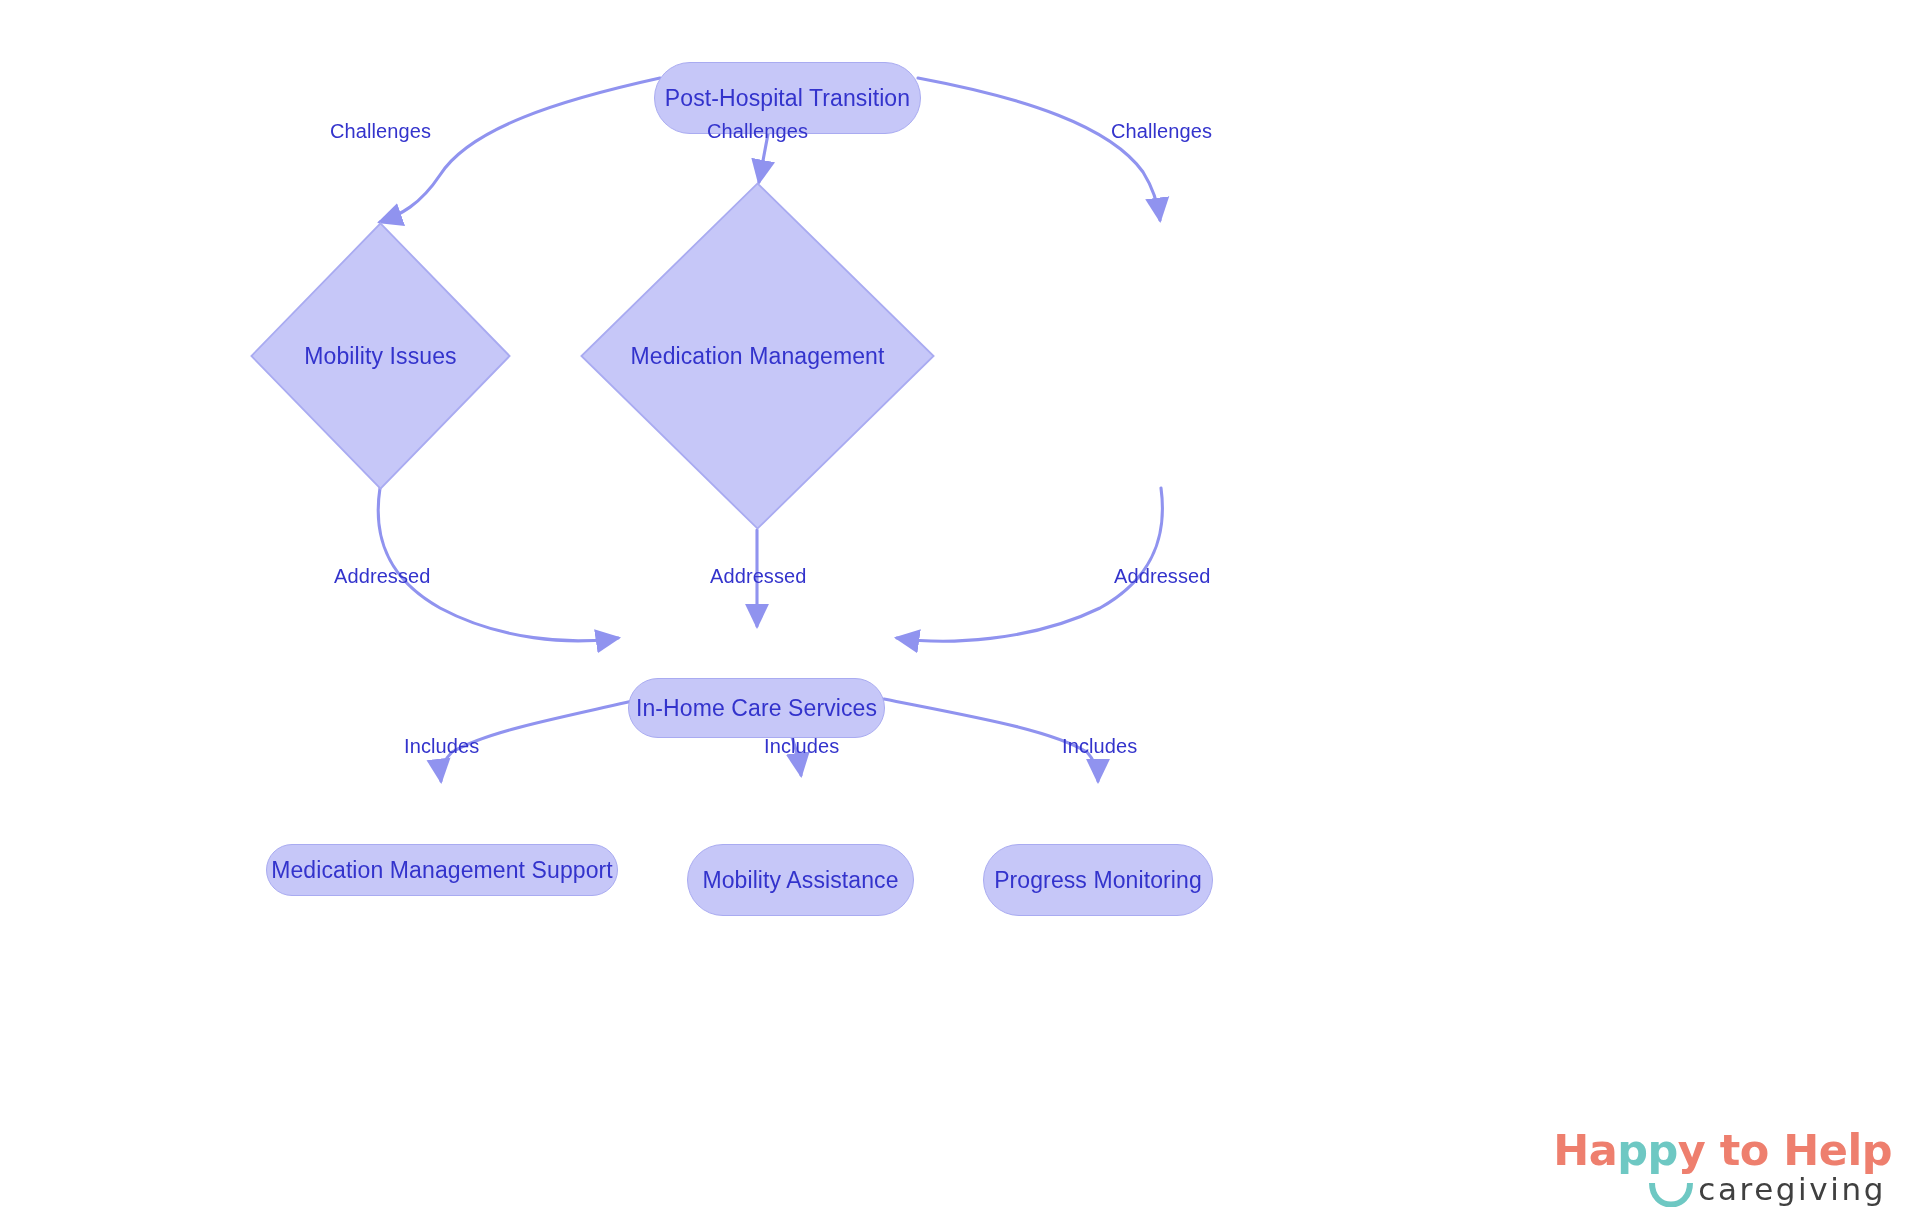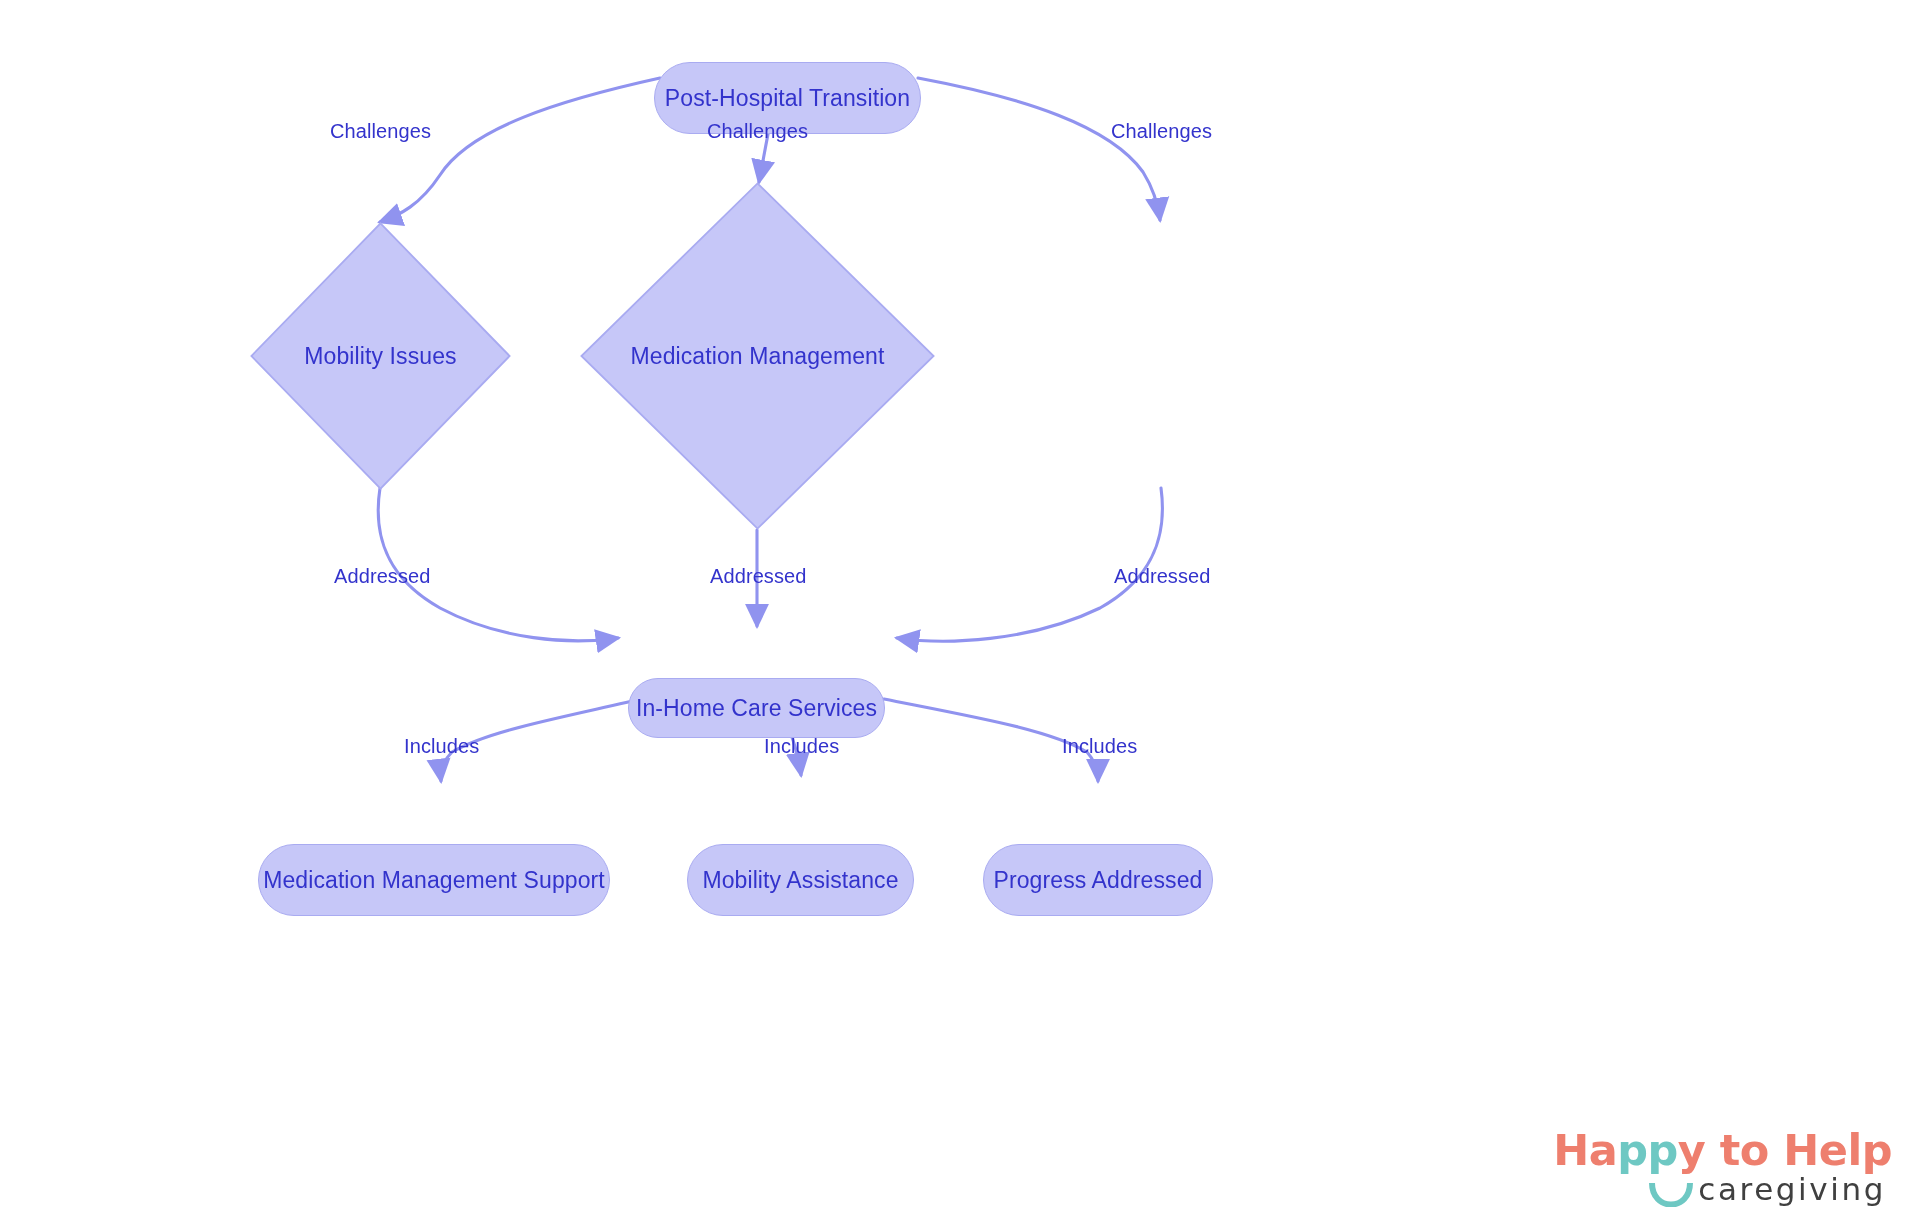--- a/index.html
+++ b/index.html
@@ -171,30 +171,30 @@
     <div class="node-diamond-label">
       <span>Medication Management</span>
     </div>
   </div>
 
 
   <div class="node node-pill" style="left:628px; top:630px; width:257px; height:60px;">
     <span>In-Home Care Services</span>
   </div>
 
-  <div class="node node-pill" style="left:258px; top:796px; width:352px; height:72px;text-align:right;">
+  <div class="node node-pill" style="left:266px; top:796px; width:352px; height:52px;text-align:right;">
     <span>Medication Management Support</span>
   </div>
 
   <div class="node node-pill" style="left:687px; top:796px; width:227px; height:72px;">
     <span>Mobility Assistance</span>
   </div>
 
   <div class="node node-pill" style="left:983px; top:796px; width:230px; height:72px;">
-    <span>Progress Addressed</span>
+    <span>Progress Monitoring</span>
   </div>
 
   <div class="edge-label" style="left:330px; top:120px;">Challenges</div>
 
   <div class="edge-label" style="left:707px; top:120px;">Challenges</div>
 
   <div class="edge-label" style="left:1111px; top:120px;">Challenges</div>
 
   <div class="edge-label" style="left:334px; top:565px;">Addressed</div>
 

